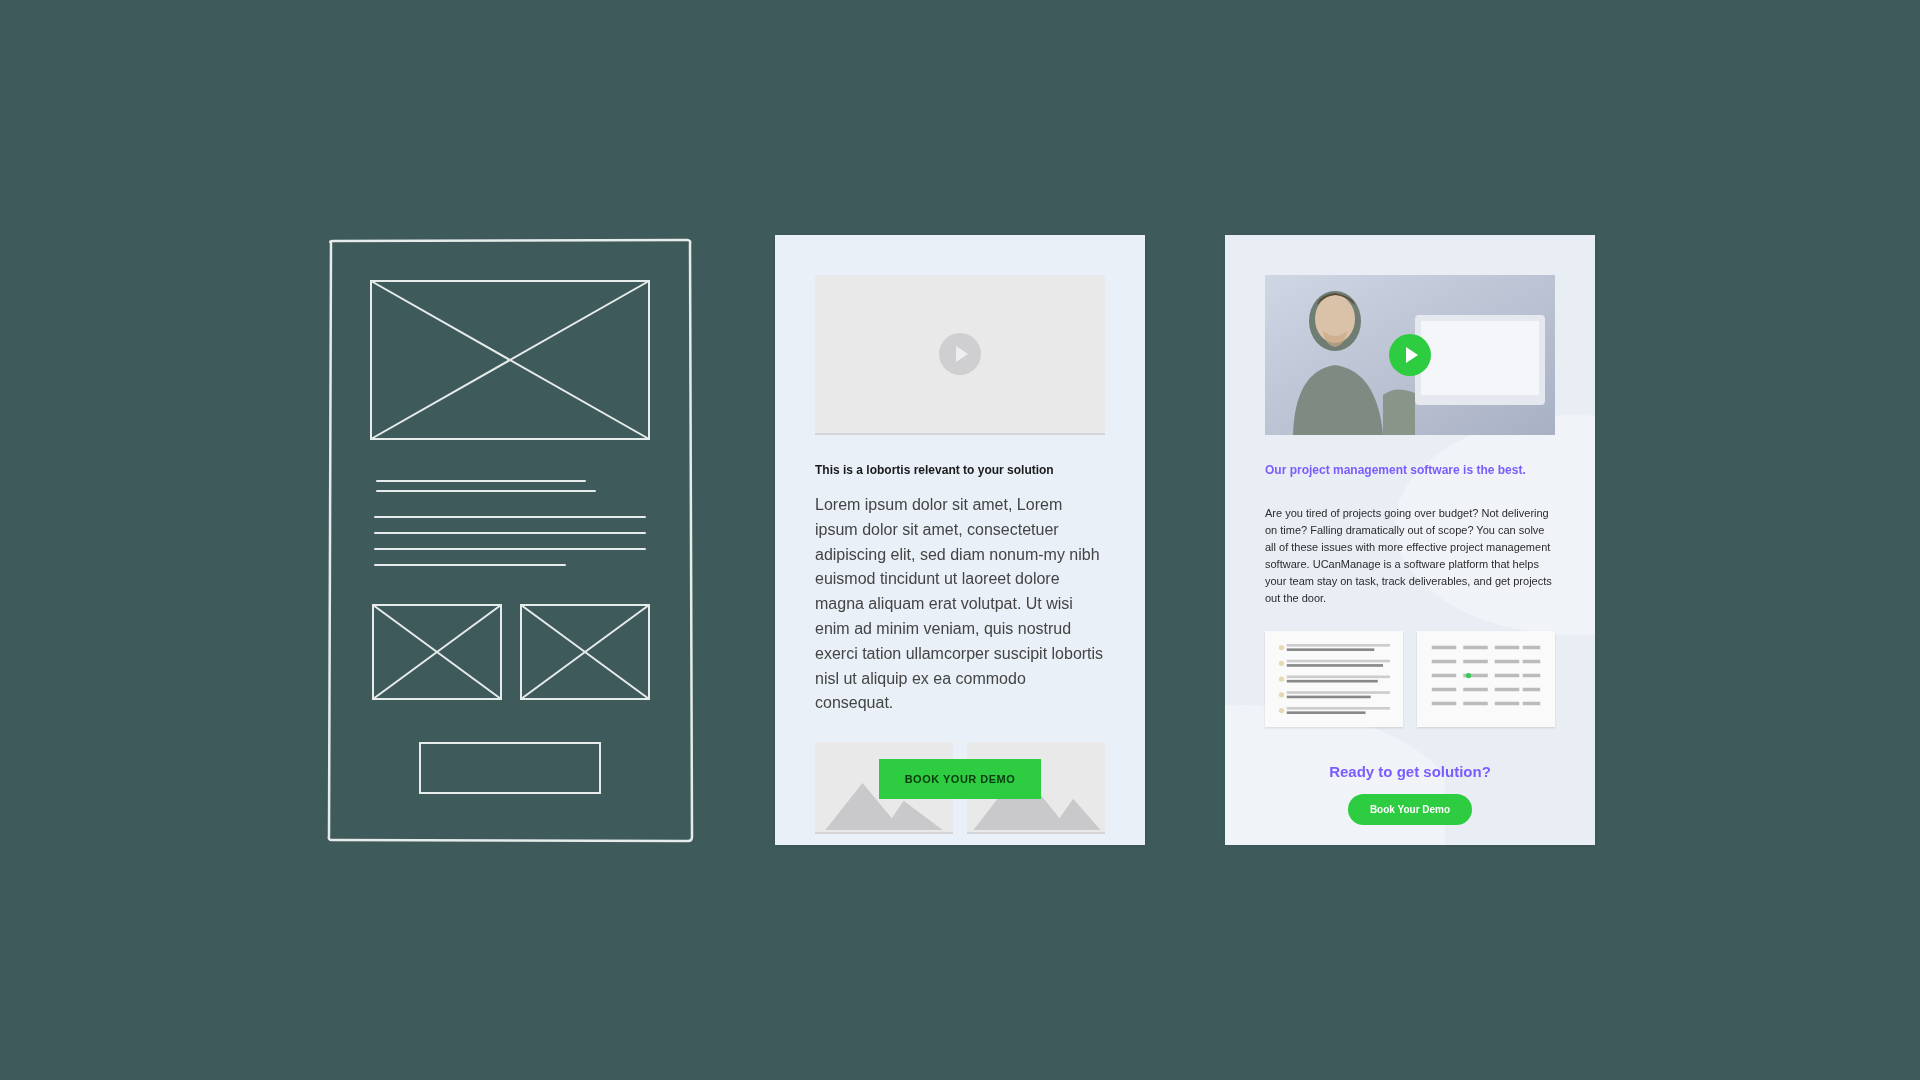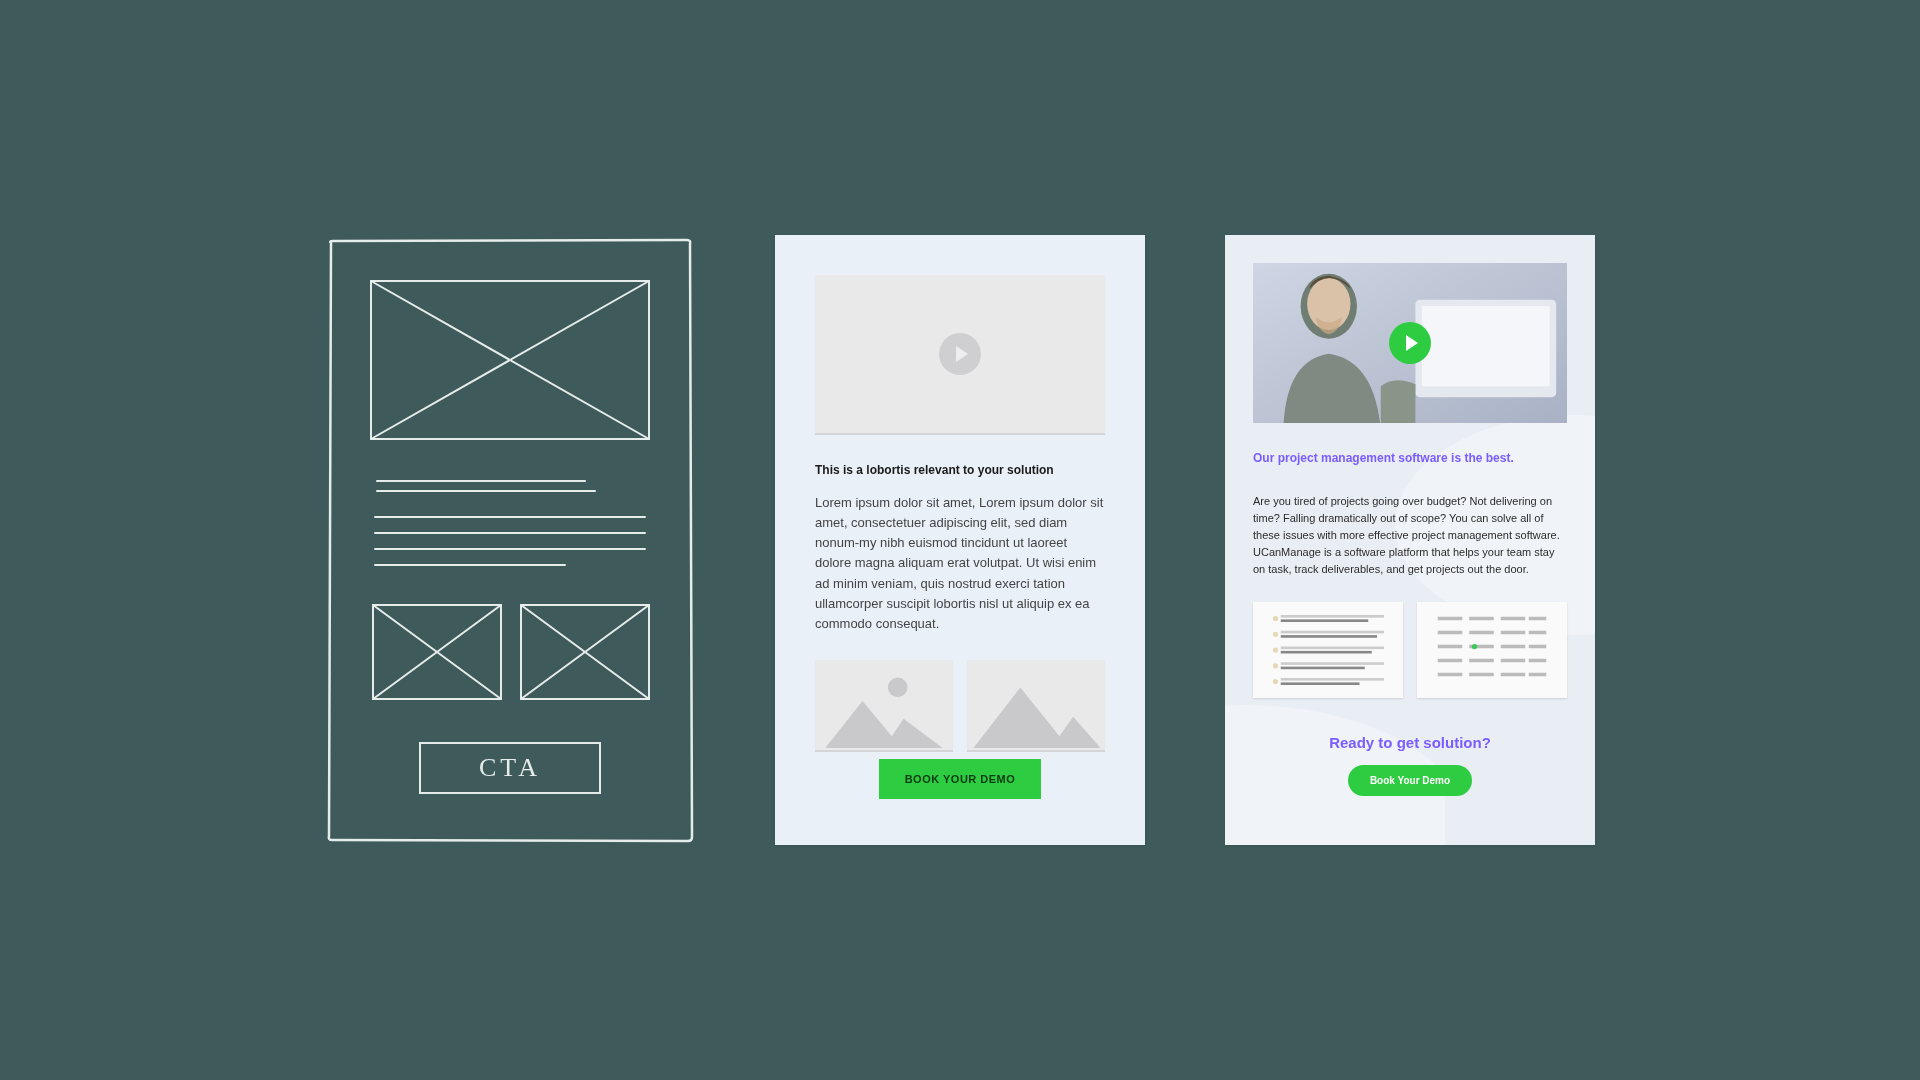--- a/index.html
+++ b/index.html
@@ -68,21 +68,21 @@
     margin-left: 3px;
   }
   .p2-head {
     margin-top: 28px;
     font-size: 12px;
     font-weight: 700;
     color: #1a1a1a;
   }
   .p2-body {
     margin-top: 16px;
-    font-size: 13px;
+    font-size: 16px;
     line-height: 1.55;
     color: #444;
   }
   .p2-thumbs {
     margin-top: 26px;
     display: flex; gap: 14px;
   }
   .thumb {
     flex: 1; height: 92px;
     background: #e9e9ea;
@@ -104,21 +104,21 @@
     border: none;
     cursor: pointer;
     text-transform: uppercase;
   }
 
   
   .panel3 {
     width: 370px;
     height: 610px;
     background: #e9eef4;
-    padding: 28px;
+    padding: 40px;
     position: relative;
     overflow: hidden;
     box-shadow: 0 1px 3px rgba(0,0,0,.08);
   }
   .hero {
     width: 100%; height: 160px;
     position: relative;
     overflow: hidden;
     display: flex; align-items: center; justify-content: center;
   }
@@ -203,23 +203,20 @@
 
       <rect x="48" y="370" width="128" height="94"></rect>
       <line x1="48" y1="370" x2="176" y2="464"></line>
       <line x1="176" y1="370" x2="48" y2="464"></line>
       <rect x="196" y="370" width="128" height="94"></rect>
       <line x1="196" y1="370" x2="324" y2="464"></line>
       <line x1="324" y1="370" x2="196" y2="464"></line>
 
       <rect x="95" y="508" width="180" height="50"></rect>
     </svg>
-    <div class="sketch-cta">
-      <span>CTA</span>
-    </div>
   </div>
 
   <div class="panel">
     <div class="video-placeholder">
       <div class="play-circle">
         <div class="play-tri"></div>
       </div>
     </div>
     <div class="p2-head">This is a lobortis relevant to your solution</div>
     <div class="p2-body">Lorem ipsum dolor sit amet, Lorem ipsum dolor sit amet, consectetuer adipiscing elit, sed diam nonum-my nibh euismod tincidunt ut laoreet dolore magna aliquam erat volutpat. Ut wisi enim ad minim veniam, quis nostrud exerci tation ullamcorper suscipit lobortis nisl ut aliquip ex ea commodo consequat.</div>

